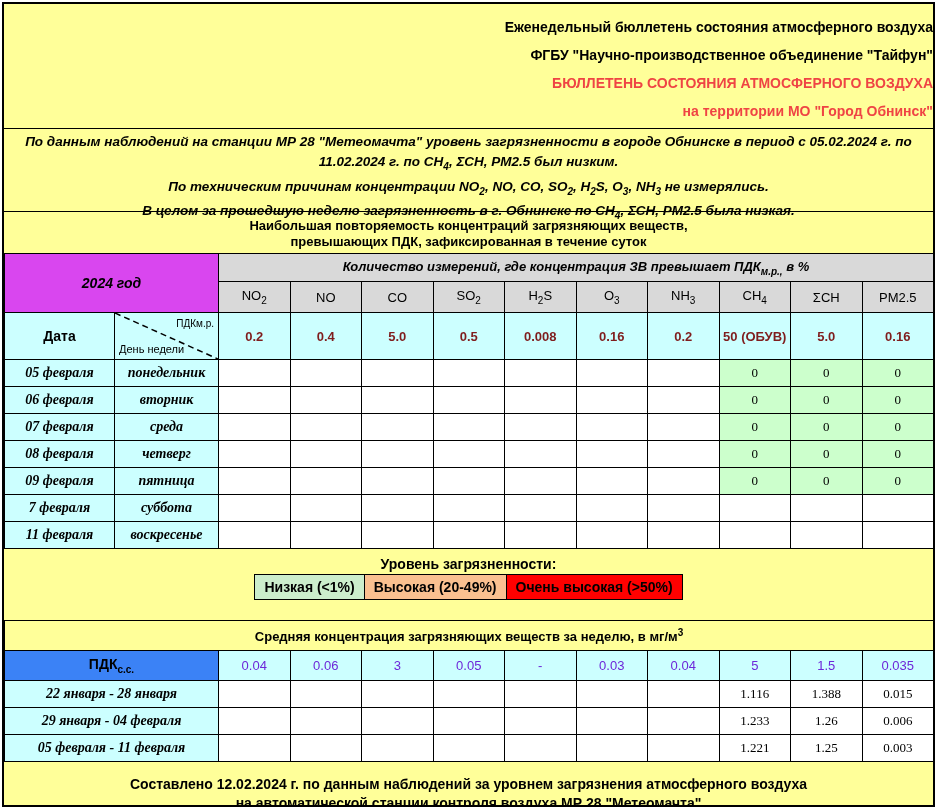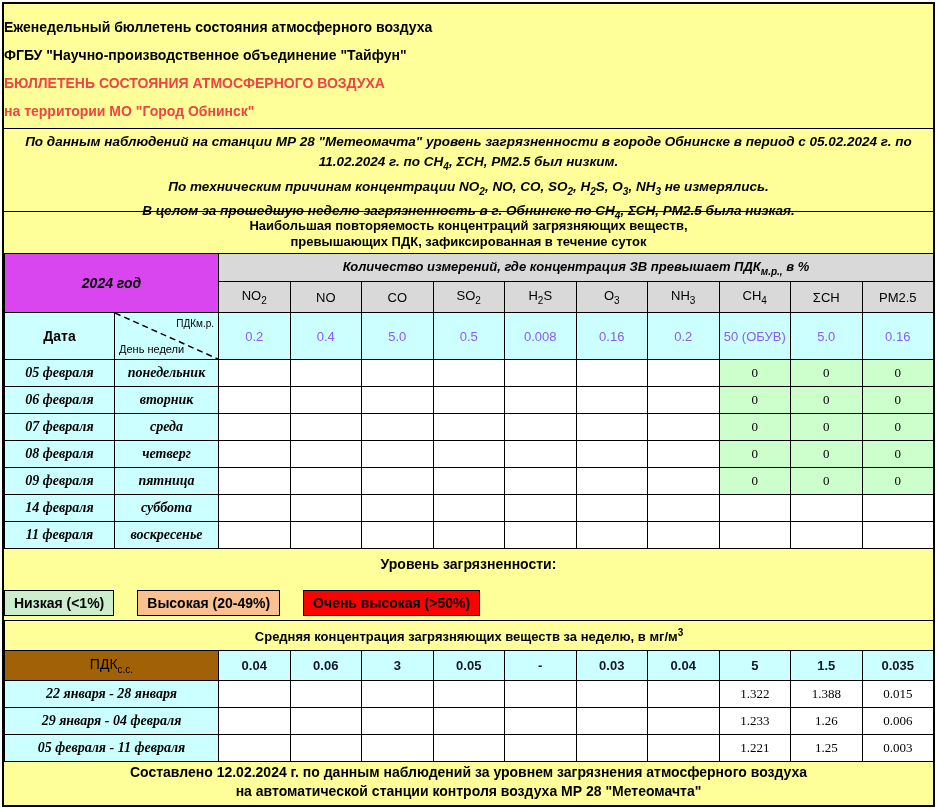--- a/index.html
+++ b/index.html
@@ -4,21 +4,21 @@
 <style>
   html,body{margin:0;padding:0;background:#ffffff;}
   body{width:937px;height:809px;font-family:"Liberation Sans",sans-serif;-webkit-font-smoothing:antialiased;}
   .frame{box-sizing:content-box;margin:2px;width:929px;height:801px;border:2px solid #000;background:#FFFF99;overflow:hidden;}
 
   
   .sec{box-sizing:border-box;width:100%;}
 
   
   .hdr{height:124px;padding-top:9px;}
-  .hdr .line{line-height:28px;font-size:14px;font-weight:bold;text-align:left;}
+  .hdr .line{line-height:28px;font-size:14px;font-weight:bold;text-align:right;}
   .hdr .blue{color:#ef4444;}
 
   
   .summary{border-top:1px solid #000;height:83px;padding:3px 10px 0 10px;font-size:13.5px;font-weight:bold;font-style:italic;text-align:center;line-height:20px;}
   .summary sub{font-size:10px;}
 
   
   .t1title{border-top:1px solid #000;height:42px;padding-top:6px;font-size:13px;font-weight:bold;text-align:center;line-height:16px;}
 
   
@@ -35,47 +35,47 @@
   td.meas{background:#D9D9D9;font-size:13px;font-weight:bold;font-style:italic;}
   td.meas sub{font-size:10px;}
   td.sym{background:#D9D9D9;font-size:13px;}
   td.sym sub{font-size:10px;}
 
   td.datelbl{background:#CCFFFF;font-size:14px;font-weight:bold;}
   td.diag{background:#CCFFFF;position:relative;margin-top:36px;}
   td.diag svg{position:absolute;left:0;top:0;width:100%;height:100%;}
   .diag-top{position:absolute;top:5px;right:4px;font-size:10px;}
   .diag-bottom{position:absolute;bottom:4px;left:4px;font-size:11px;}
-  td.pdkv{background:#CCFFFF;color:#8b5cf6;font-size:13px;font-weight:normal;line-height:15px;margin-left:40px;}
+  td.pdkv{background:#CCFFFF;color:#7f1d1d;font-size:13px;font-weight:bold;line-height:15px;margin-left:40px;}
 
   td.date{background:#CCFFFF;font-family:"Liberation Serif",serif;font-size:14px;font-weight:bold;font-style:italic;}
   td.day{background:#CCFFFF;font-family:"Liberation Serif",serif;font-size:14px;font-weight:bold;font-style:italic;}
   td.e{background:#FFFFFF;}
   td.g{background:#CCFFCC;font-family:"Liberation Serif",serif;font-size:13px;}
   td.w{background:#FFFFFF;font-family:"Liberation Serif",serif;font-size:13px;}
 
   
   .legend{height:71px;padding-top:7px;}
-  .legend-title{font-size:14px;font-weight:bold;text-align:center;margin-bottom:18px;}
-  .legend-row{display:flex;gap:24px;}
+  .legend-title{font-size:14px;font-weight:bold;text-align:center;margin-bottom:2px;}
+  .legend-row{display:flex;justify-content:center;}
   .legend-item{border:1px solid #000;margin-left:-1px;padding:3px 9px;font-size:14px;font-weight:bold;line-height:18px;}
   .legend-item:first-child{margin-left:0;}
 
   
   td.avgtitle{background:#FFFF99;height:29px;font-size:13px;font-weight:bold;}
   td.avgtitle sup{font-size:10px;}
   .r-pdkss td{height:29px;}
-  td.pdkss{background:#a16207;font-size:14px;font-weight:normal;}
+  td.pdkss{background:#3b82f6;font-size:14px;font-weight:bold;}
   td.pdkss sub{font-size:10px;}
-  td.pdkssv{background:#CCFFFF;color:#0f172a;font-size:13px;font-weight:bold;}
+  td.pdkssv{background:#CCFFFF;color:#6d28d9;font-size:13px;font-weight:normal;}
   .r-week td{height:26px;}
   td.period{background:#CCFFFF;font-family:"Liberation Serif",serif;font-size:14px;font-weight:bold;font-style:italic;}
 
   
-  .footer{height:43px;padding-top:1px;font-size:14px;font-weight:bold;text-align:center;line-height:19px;}
+  .footer{height:43px;padding-top:13px;font-size:14px;font-weight:bold;text-align:center;line-height:19px;}
 </style>
 </head>
 <body>
 
 <div class="frame">
 
   <div class="sec hdr">
     <div class="line">Еженедельный бюллетень состояния атмосферного воздуха</div>
     <div class="line">ФГБУ "Научно-производственное объединение "Тайфун"</div>
     <div class="line blue">БЮЛЛЕТЕНЬ СОСТОЯНИЯ АТМОСФЕРНОГО ВОЗДУХА</div>
@@ -210,21 +210,21 @@
           <td class="e"></td>
           <td class="e"></td>
           <td class="e"></td>
           <td class="e"></td>
           <td class="e"></td>
       <td class="g">0</td>
       <td class="g">0</td>
       <td class="g">0</td>
     </tr>
     <tr class="r-day">
-      <td class="date">14 февраля</td>
+      <td class="date">7 февраля</td>
       <td class="day">суббота</td>
       <td class="e"></td>
           <td class="e"></td>
           <td class="e"></td>
           <td class="e"></td>
           <td class="e"></td>
           <td class="e"></td>
           <td class="e"></td>
       <td class="e"></td>
           <td class="e"></td>
@@ -290,21 +290,21 @@
     </tr>
     <tr class="r-week">
       <td class="period" colspan="2">22 января - 28 января</td>
       <td class="e"></td>
           <td class="e"></td>
           <td class="e"></td>
           <td class="e"></td>
           <td class="e"></td>
           <td class="e"></td>
           <td class="e"></td>
-      <td class="w">1.322</td>
+      <td class="w">1.116</td>
       <td class="w">1.388</td>
       <td class="w">0.015</td>
     </tr>
     <tr class="r-week">
       <td class="period" colspan="2">29 января - 04 февраля</td>
       <td class="e"></td>
           <td class="e"></td>
           <td class="e"></td>
           <td class="e"></td>
           <td class="e"></td>

